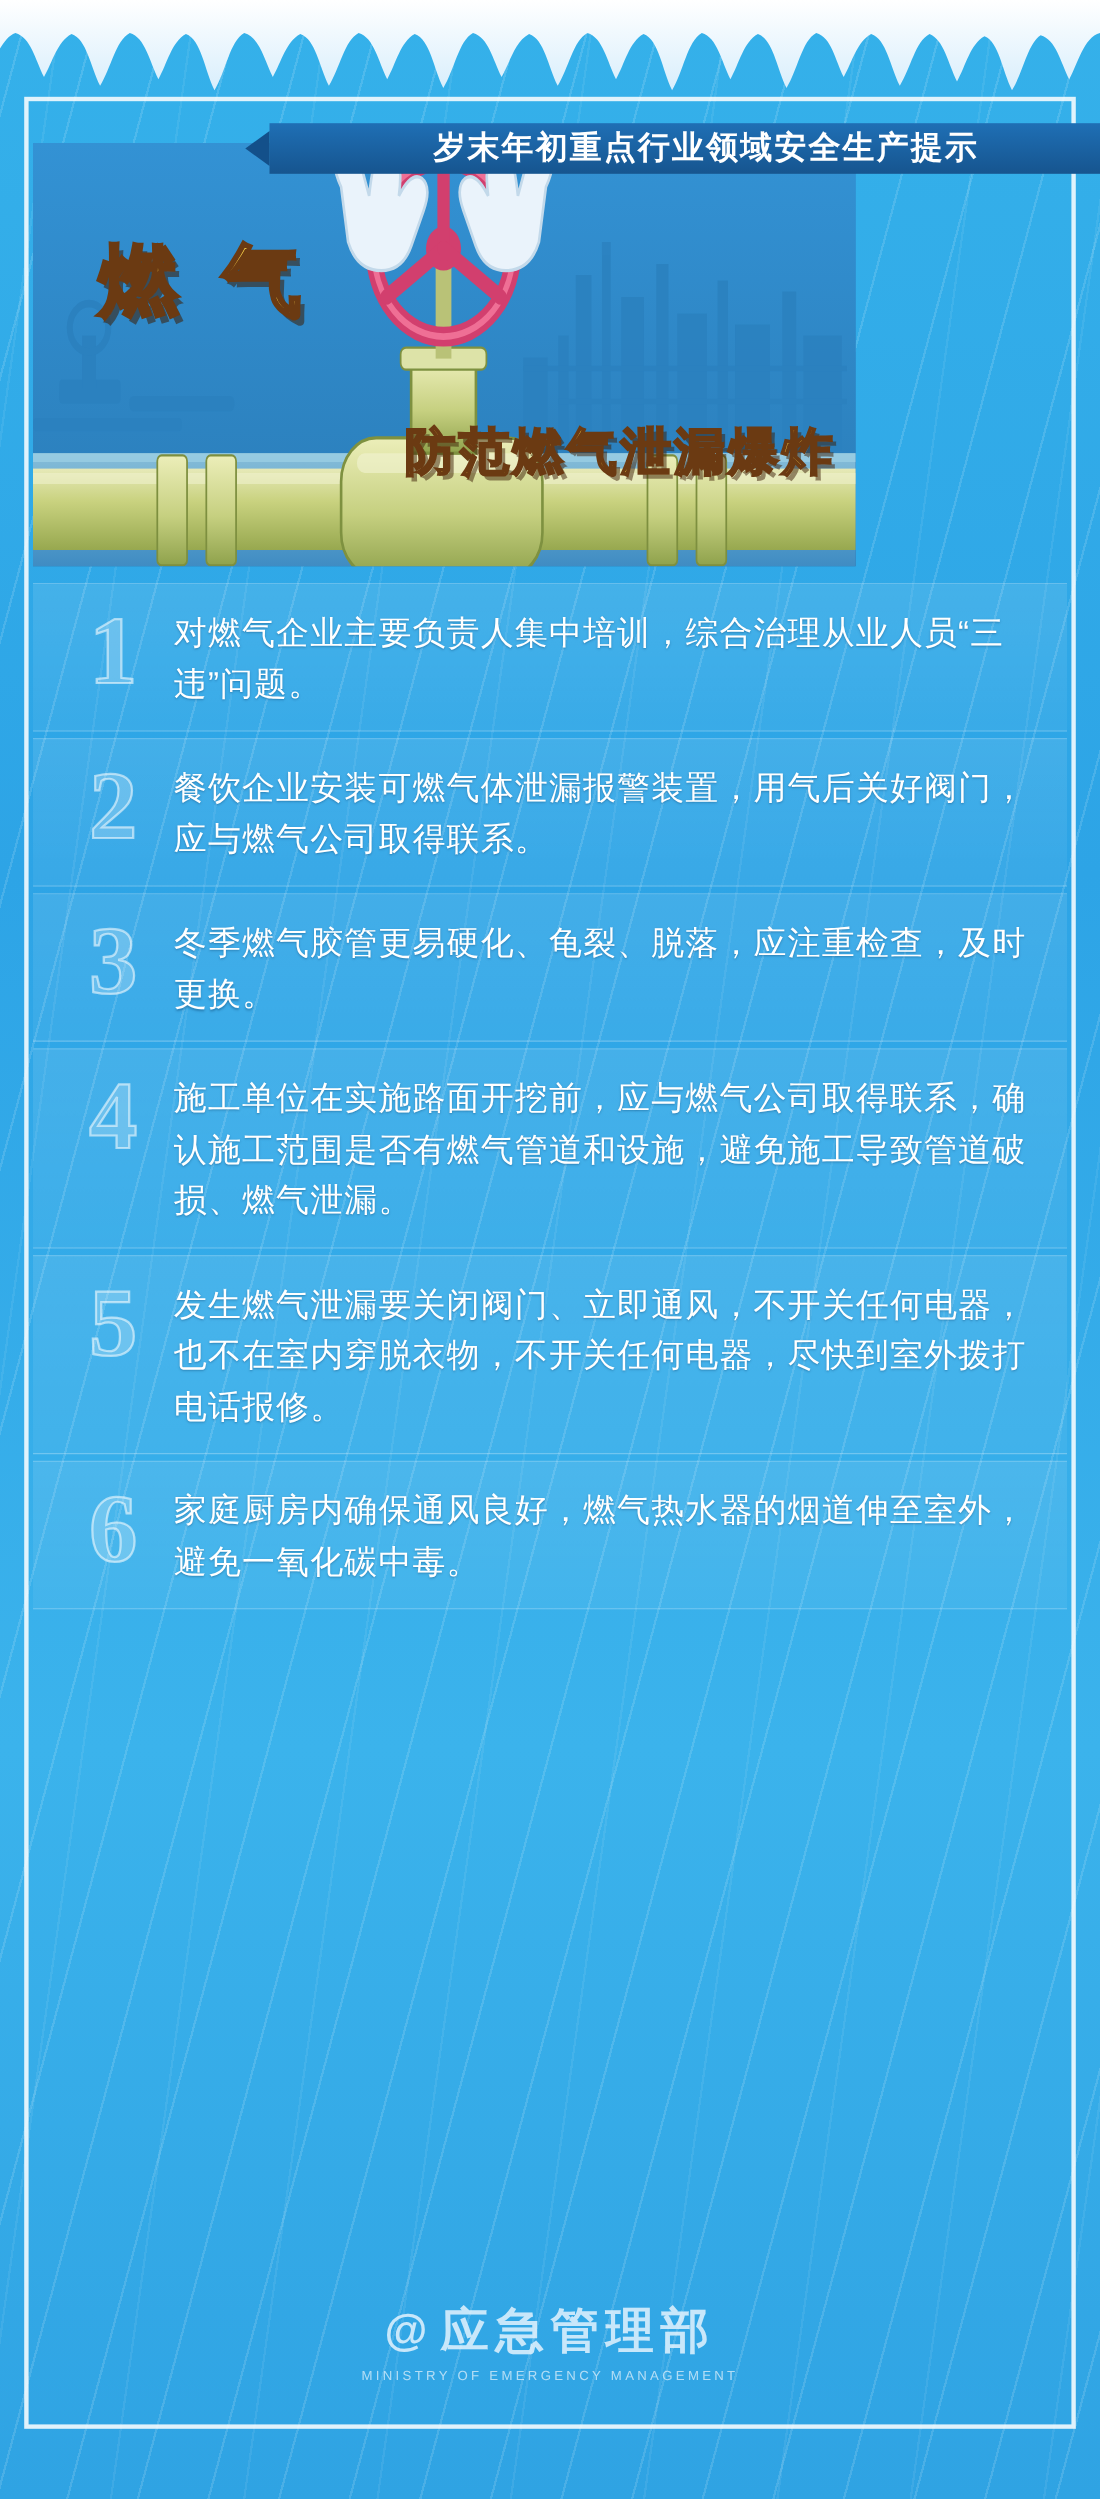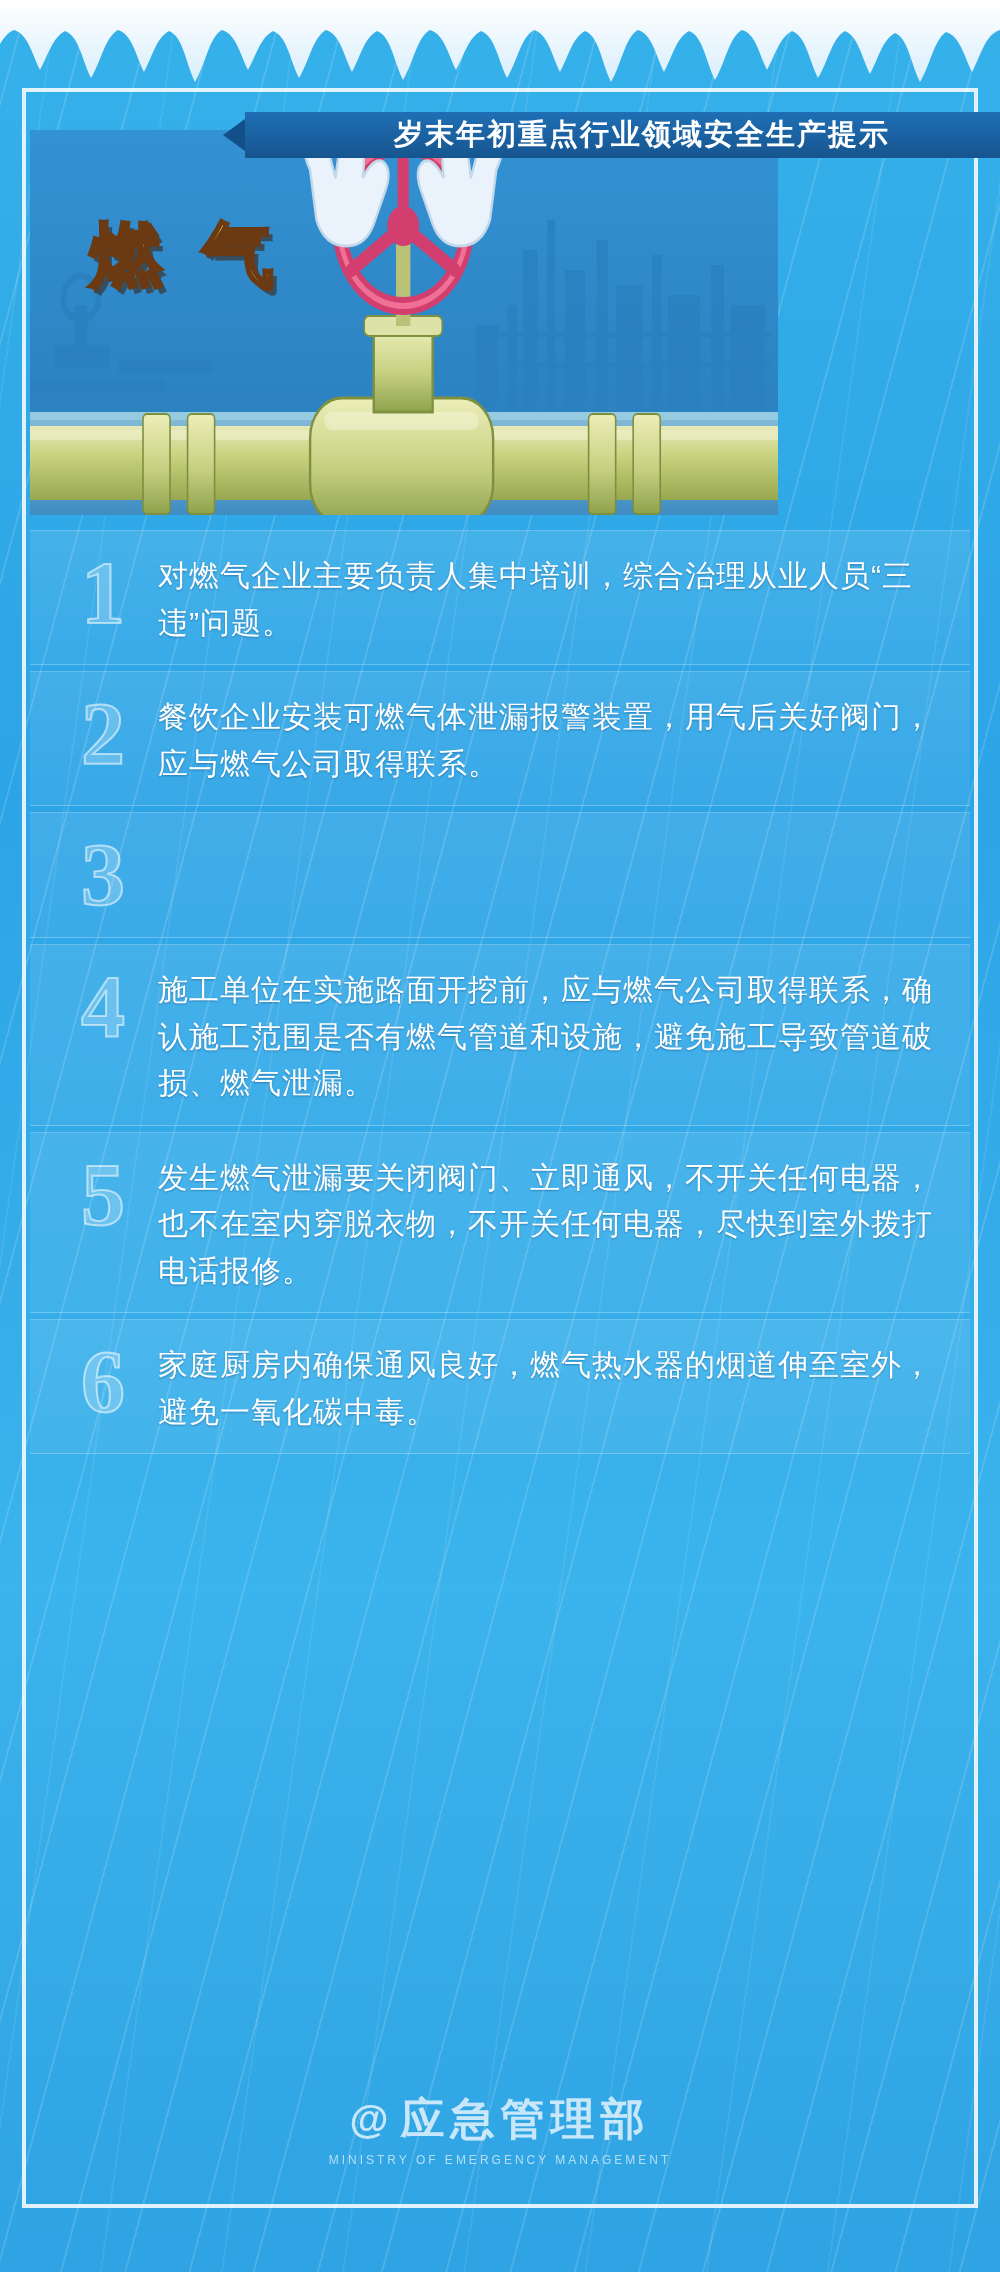--- a/index.html
+++ b/index.html
@@ -332,40 +332,42 @@
         </g>
       </g>
 
       <g fill="#eaf3fb" stroke="#c3d9ea" stroke-width="3">
         <path d="M352,40 q-16,-28 4,-34 q14,-4 20,18 l8,24 q4,-30 10,-38 q12,-14 22,2 q6,12 2,36 q14,-22 26,-16 q12,8 2,30 l-14,32 q-10,22 -34,22 q-28,0 -38,-26 Z"></path>
         <path d="M586,40 q16,-28 -4,-34 q-14,-4 -20,18 l-8,24 q-4,-30 -10,-38 q-12,-14 -22,2 q-6,12 -2,36 q-14,-22 -26,-16 q-12,8 -2,30 l14,32 q10,22 34,22 q28,0 38,-26 Z"></path>
       </g>
     </svg>
 
     <div class="hero-title-left">燃 气</div>
+    <div class="hero-title-bottom">防范燃气泄漏爆炸</div>
   </div>
 
   <div class="banner">
     <span class="banner-text">岁末年初重点行业领域安全生产提示</span>
   </div>
 
   <div class="tips">
 
     <div class="tip">
       <div class="tip-num">1</div>
       <div class="tip-text">对燃气企业主要负责人集中培训，综合治理从业人员“三违”问题。</div>
     </div>
 
     <div class="tip">
       <div class="tip-num">2</div>
       <div class="tip-text">餐饮企业安装可燃气体泄漏报警装置，用气后关好阀门，应与燃气公司取得联系。</div>
     </div>
 
     <div class="tip">
       <div class="tip-num">3</div>
+      <div class="tip-text">冬季燃气胶管更易硬化、龟裂、脱落，应注重检查，及时更换。</div>
     </div>
 
     <div class="tip">
       <div class="tip-num">4</div>
       <div class="tip-text">施工单位在实施路面开挖前，应与燃气公司取得联系，确认施工范围是否有燃气管道和设施，避免施工导致管道破损、燃气泄漏。</div>
     </div>
 
     <div class="tip">
       <div class="tip-num">5</div>
       <div class="tip-text">发生燃气泄漏要关闭阀门、立即通风，不开关任何电器，也不在室内穿脱衣物，不开关任何电器，尽快到室外拨打电话报修。</div>

